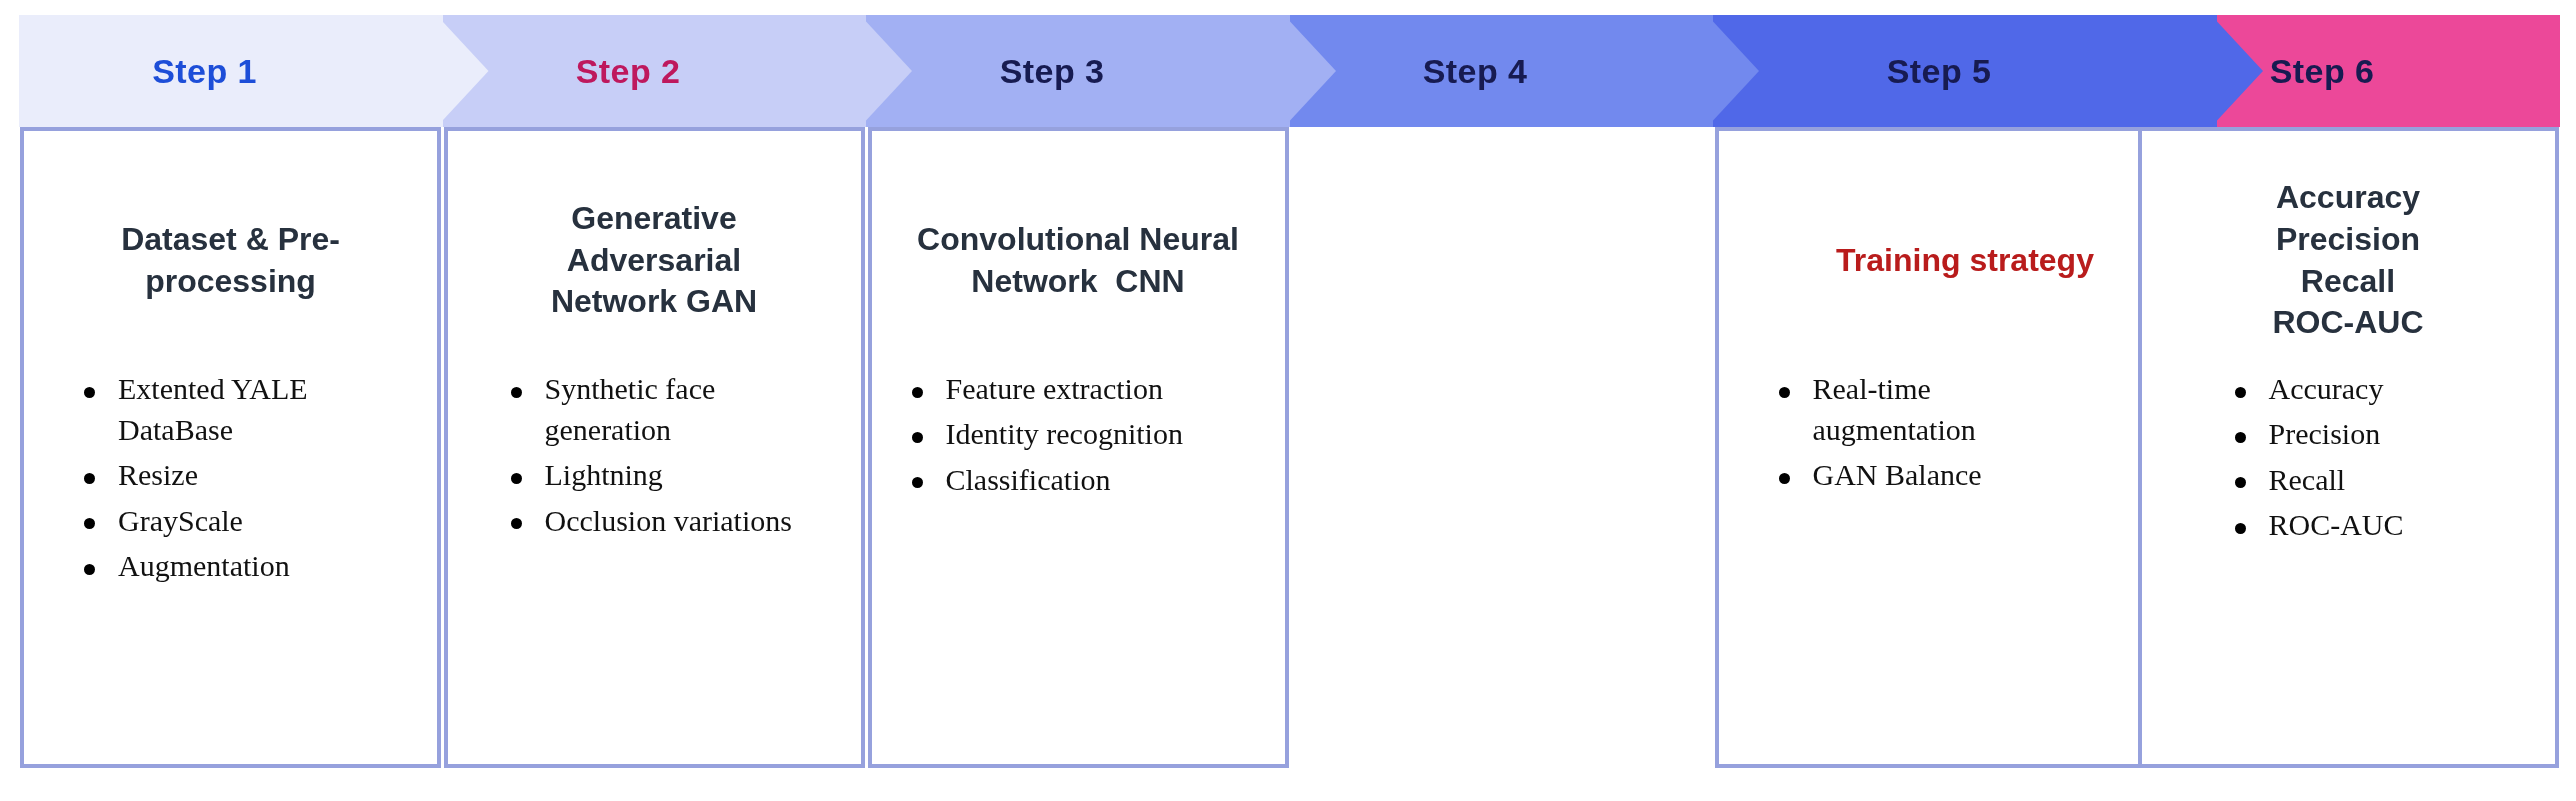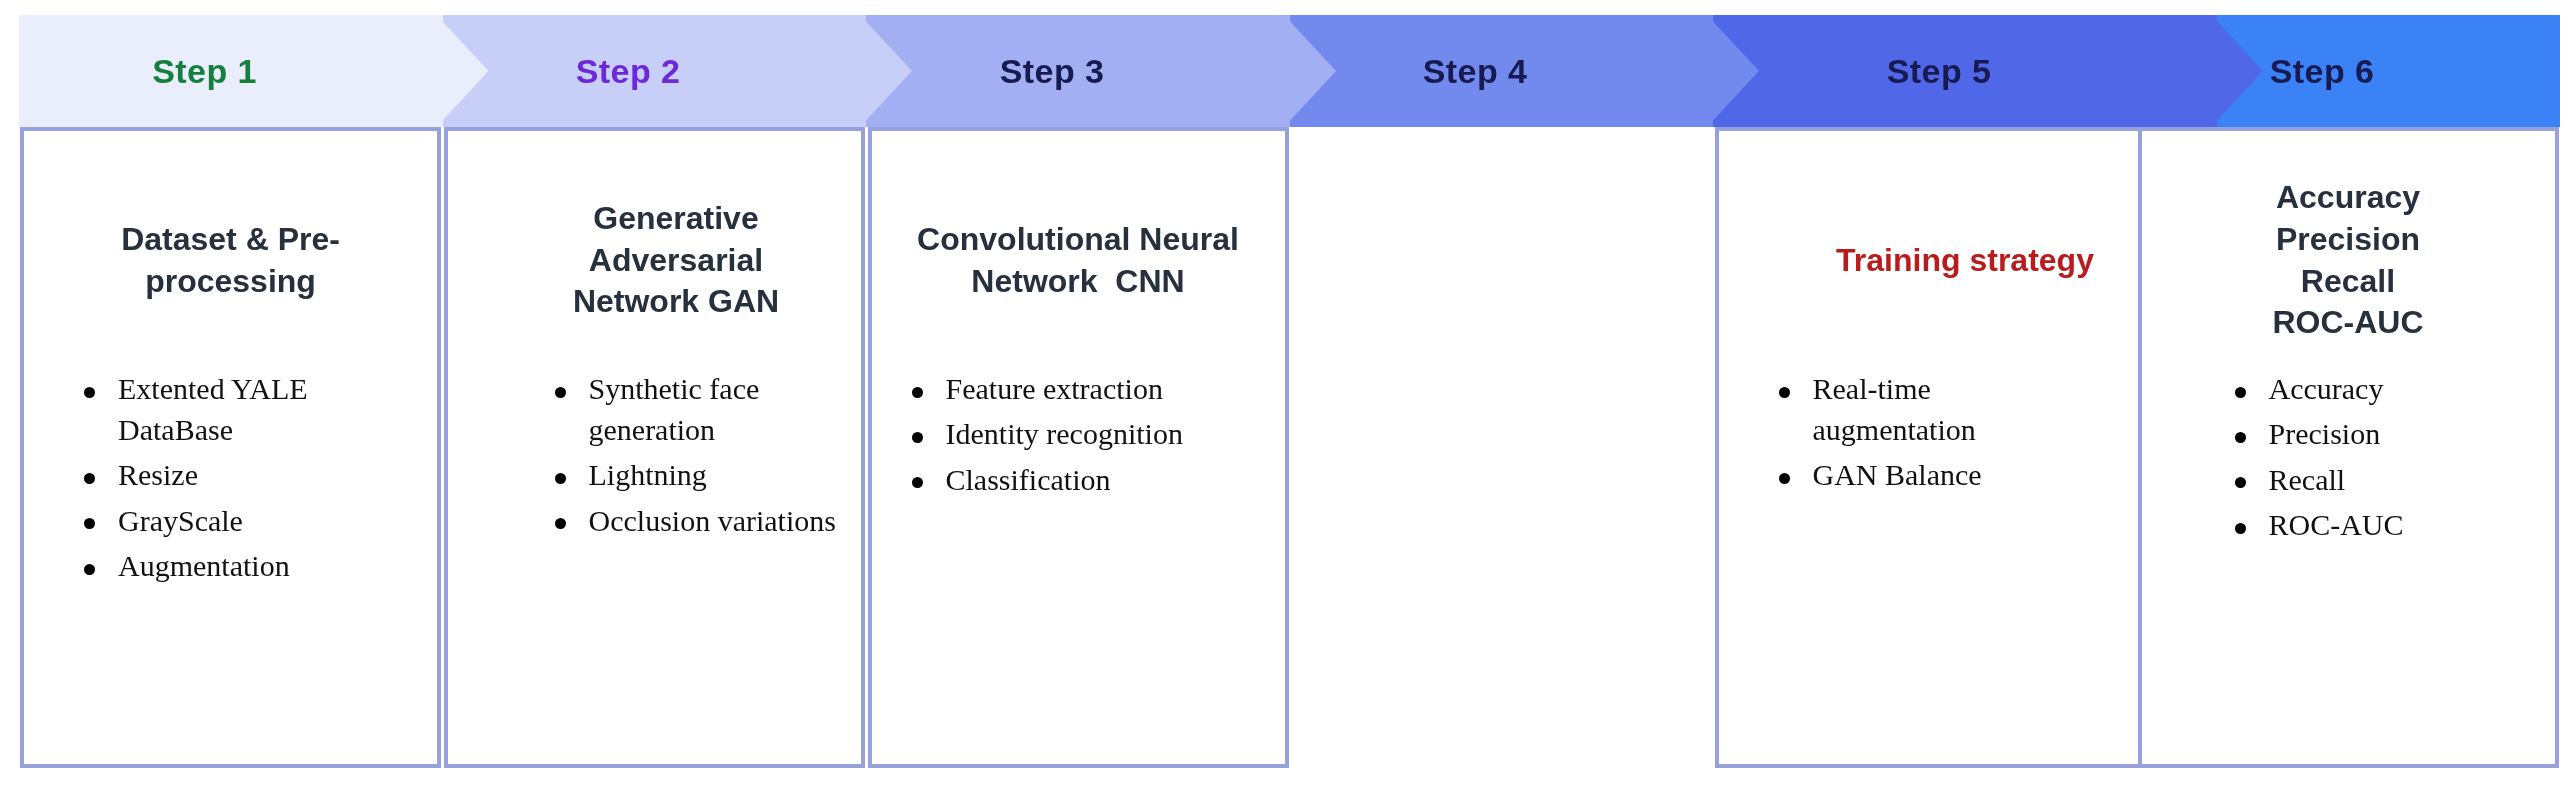--- a/index.html
+++ b/index.html
@@ -28,45 +28,45 @@
   .col-5 .bullets{margin-left:41px;width:296px;}
   .col-6 .bullets{margin-left:74px;width:281px;}
 </style>
 </head>
 <body>
 
 <div class="diagram">
   <div>
   <div class="col col-1" style="left: 18.5px; width: 424px;">
     <div class="step-header" style="background: rgb(234, 237, 251); z-index: 30;">
-      <span class="step-label" style="color: #15803d;">Step 1</span>
+      <span class="step-label" style="color: #1d4ed8;">Step 1</span>
       <div class="arrow"></div>
     </div>
     <div class="box" style="border-color: rgb(150, 161, 221);">
       <div class="box-inner">
         <div class="step-title" style="color: rgb(39, 49, 62);">
               <div class="title-line">Dataset &amp; Pre-</div>
               <div class="title-line">processing</div>
             </div>
         <ul class="bullets" style="color: rgb(17, 17, 17);">
               <li class="bullet">Extented YALE DataBase</li>
               <li class="bullet">Resize</li>
               <li class="bullet">GrayScale</li>
               <li class="bullet">Augmentation</li>
             </ul>
       </div>
     </div>
   </div>
 
   <div class="col col-2" style="left: 442px; width: 424px;">
     <div class="step-header" style="background: rgb(199, 206, 247); z-index: 29;">
-      <span class="step-label" style="color: #6d28d9;">Step 2</span>
+      <span class="step-label" style="color: #be185d;">Step 2</span>
       <div class="arrow"></div>
     </div>
-    <div class="box" style="border-color: rgb(150, 161, 221); padding-left: 44px;">
+    <div class="box" style="border-color: rgb(150, 161, 221);">
       <div class="box-inner">
         <div class="step-title" style="color: rgb(39, 49, 62);">
               <div class="title-line">Generative</div>
               <div class="title-line">Adversarial</div>
               <div class="title-line">Network GAN</div>
             </div>
         <ul class="bullets" style="color: rgb(17, 17, 17);">
               <li class="bullet">Synthetic face generation</li>
               <li class="bullet">Lightning</li>
               <li class="bullet">Occlusion variations</li>
@@ -114,21 +114,21 @@
             </div>
         <ul class="bullets" style="color: rgb(17, 17, 17);">
               <li class="bullet">Real-time augmentation</li>
               <li class="bullet">GAN Balance</li>
             </ul>
       </div>
     </div>
   </div>
 
   <div class="col col-6" style="left: 2136px; width: 424px;">
-    <div class="step-header" style="background: #3b82f6; z-index: 25;">
+    <div class="step-header" style="background: #ec4899; z-index: 25;">
       <span class="step-label" style="color: rgb(23, 27, 81);">Step 6</span>
 
     </div>
     <div class="box" style="border-color: rgb(150, 161, 221);">
       <div class="box-inner">
         <div class="step-title" style="color: rgb(39, 49, 62);">
               <div class="title-line">Accuracy</div>
               <div class="title-line">Precision</div>
               <div class="title-line">Recall</div>
               <div class="title-line">ROC-AUC</div>

